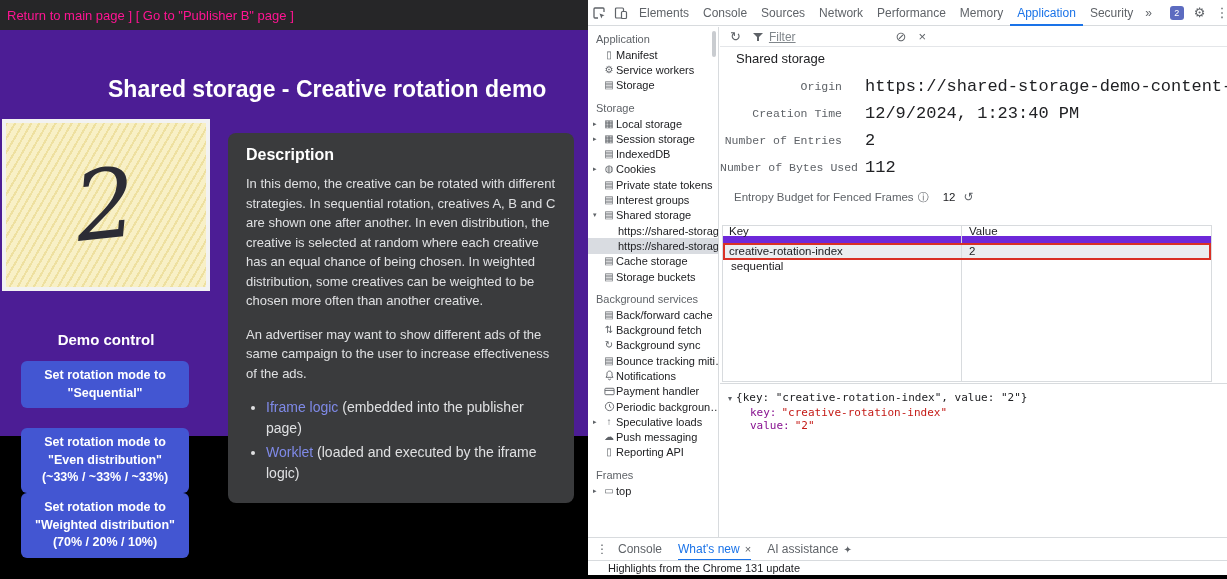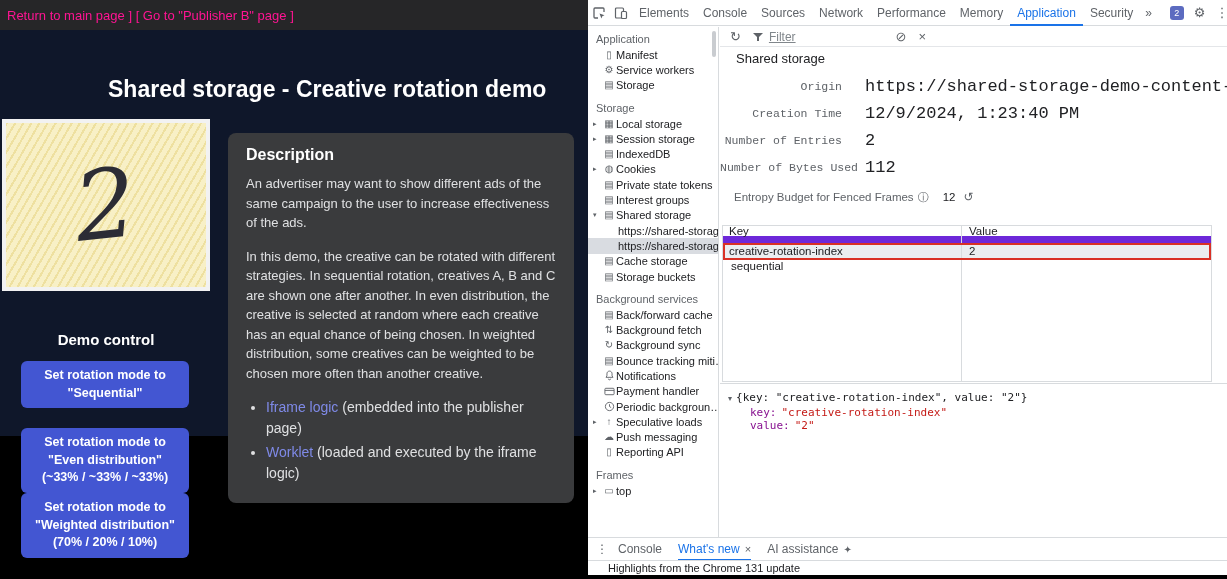--- a/index.html
+++ b/index.html
@@ -3,21 +3,21 @@
 <meta charset="utf-8">
 <style>
   * { box-sizing: border-box; }
   html,body { margin:0; padding:0; }
   body {
     width:1227px; height:579px; position:relative; overflow:hidden;
     background:#000; font-family:"Liberation Sans", sans-serif;
   }
 
   
-  .pub { position:absolute; left:0; top:0; width:588px; height:436px; background:#0f172a; }
+  .pub { position:absolute; left:0; top:0; width:588px; height:436px; background:#4c1d95; }
   .pub-topbar { position:absolute; left:0; top:0; width:100%; height:30px; background:#262628; }
   .pub-links { position:absolute; left:7px; top:8px; font-size:13px; color:#ff1493; white-space:nowrap; }
   .pub-links span { color:#ff1493; }
   .pub-badge { position:absolute; left:4px; top:71px; background:#2d9c46; color:#fff;
     font-weight:bold; font-size:14px; padding:9px 13px; border-radius:6px; }
   .pub-title { position:absolute; left:108px; top:76px; font-size:23px; font-weight:bold; color:#fff; }
   .creative { position:absolute; left:2px; top:119px; width:208px; height:172px;
     border:4px solid #f2f2f2;
     background:repeating-linear-gradient(120deg,#eee0a0 0 2px,#f8f0c6 2px 7px);
     display:flex; align-items:center; justify-content:center; }
@@ -135,22 +135,22 @@
   <div class="creative">
     <span class="creative-digit">2</span>
   </div>
   <div class="demo-h">Demo control</div>
   <button id="btn1" class="rbtn">Set rotation mode to "Sequential"</button>
   <button id="btn2" class="rbtn">Set rotation mode to "Even distribution" (~33% / ~33% / ~33%)</button>
   <button id="btn3" class="rbtn">Set rotation mode to "Weighted distribution" (70% / 20% / 10%)</button>
 
   <div class="desc">
     <h2>Description</h2>
+    <p>In this demo, the creative can be rotated with different strategies. In sequential rotation, creatives A, B and C are shown one after another. In even distribution, the creative is selected at random where each creative has an equal chance of being chosen. In weighted distribution, some creatives can be weighted to be chosen more often than another creative.</p>
     <p>An advertiser may want to show different ads of the same campaign to the user to increase effectiveness of the ads.</p>
-    <p>In this demo, the creative can be rotated with different strategies. In sequential rotation, creatives A, B and C are shown one after another. In even distribution, the creative is selected at random where each creative has an equal chance of being chosen. In weighted distribution, some creatives can be weighted to be chosen more often than another creative.</p>
     <ul>
       <li><a>Iframe logic</a><span> (embedded into the publisher page)</span></li>
       <li><a>Worklet</a><span> (loaded and executed by the iframe logic)</span></li>
     </ul>
   </div>
 </div>
 
 <div class="dt">
 
   <div class="tabbar">

